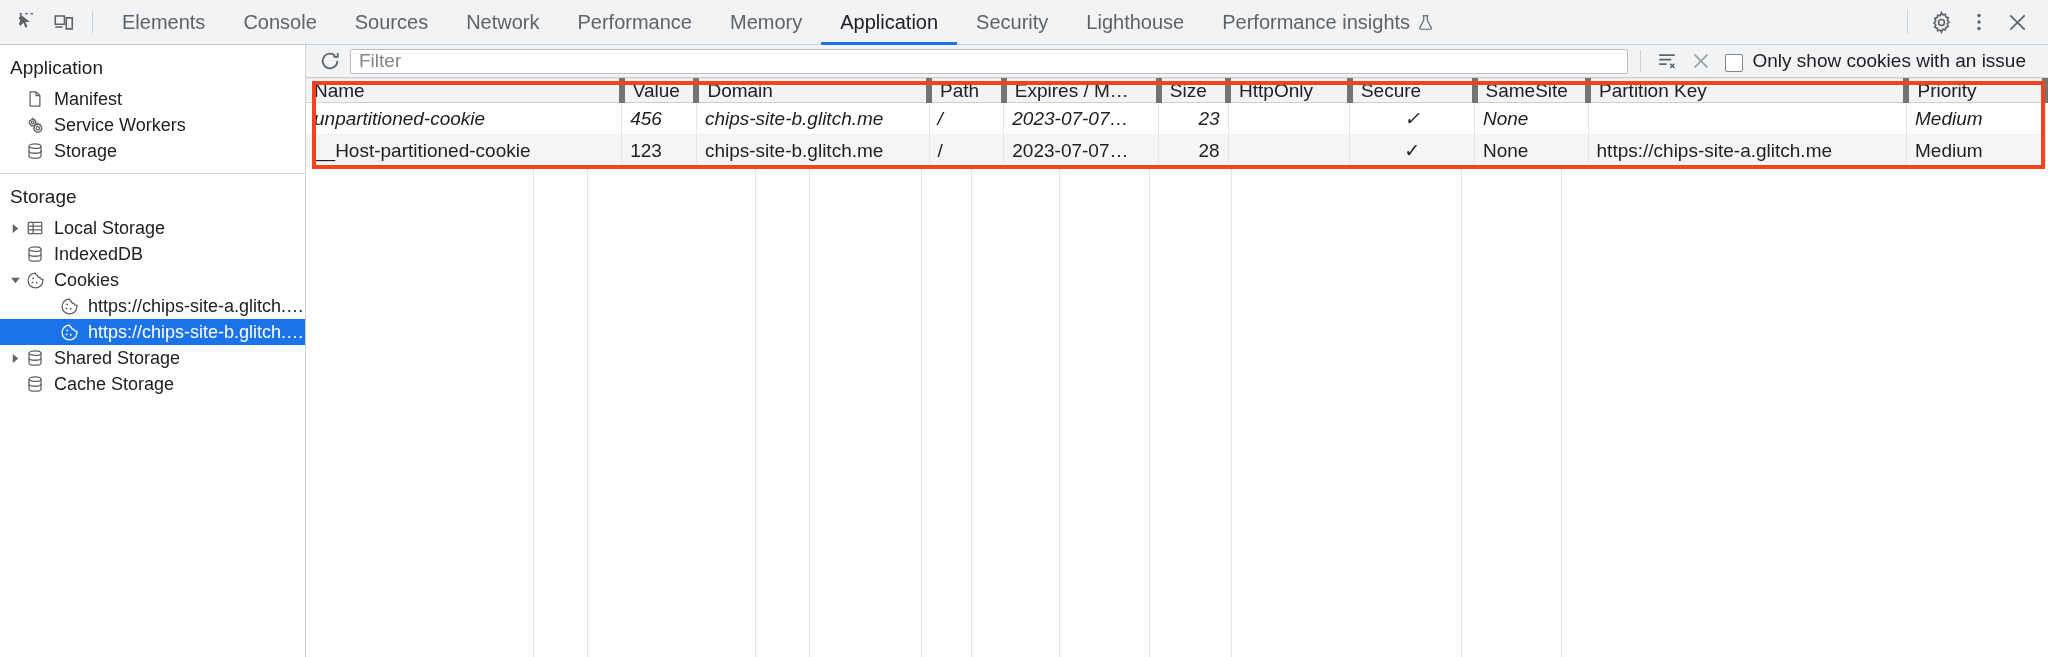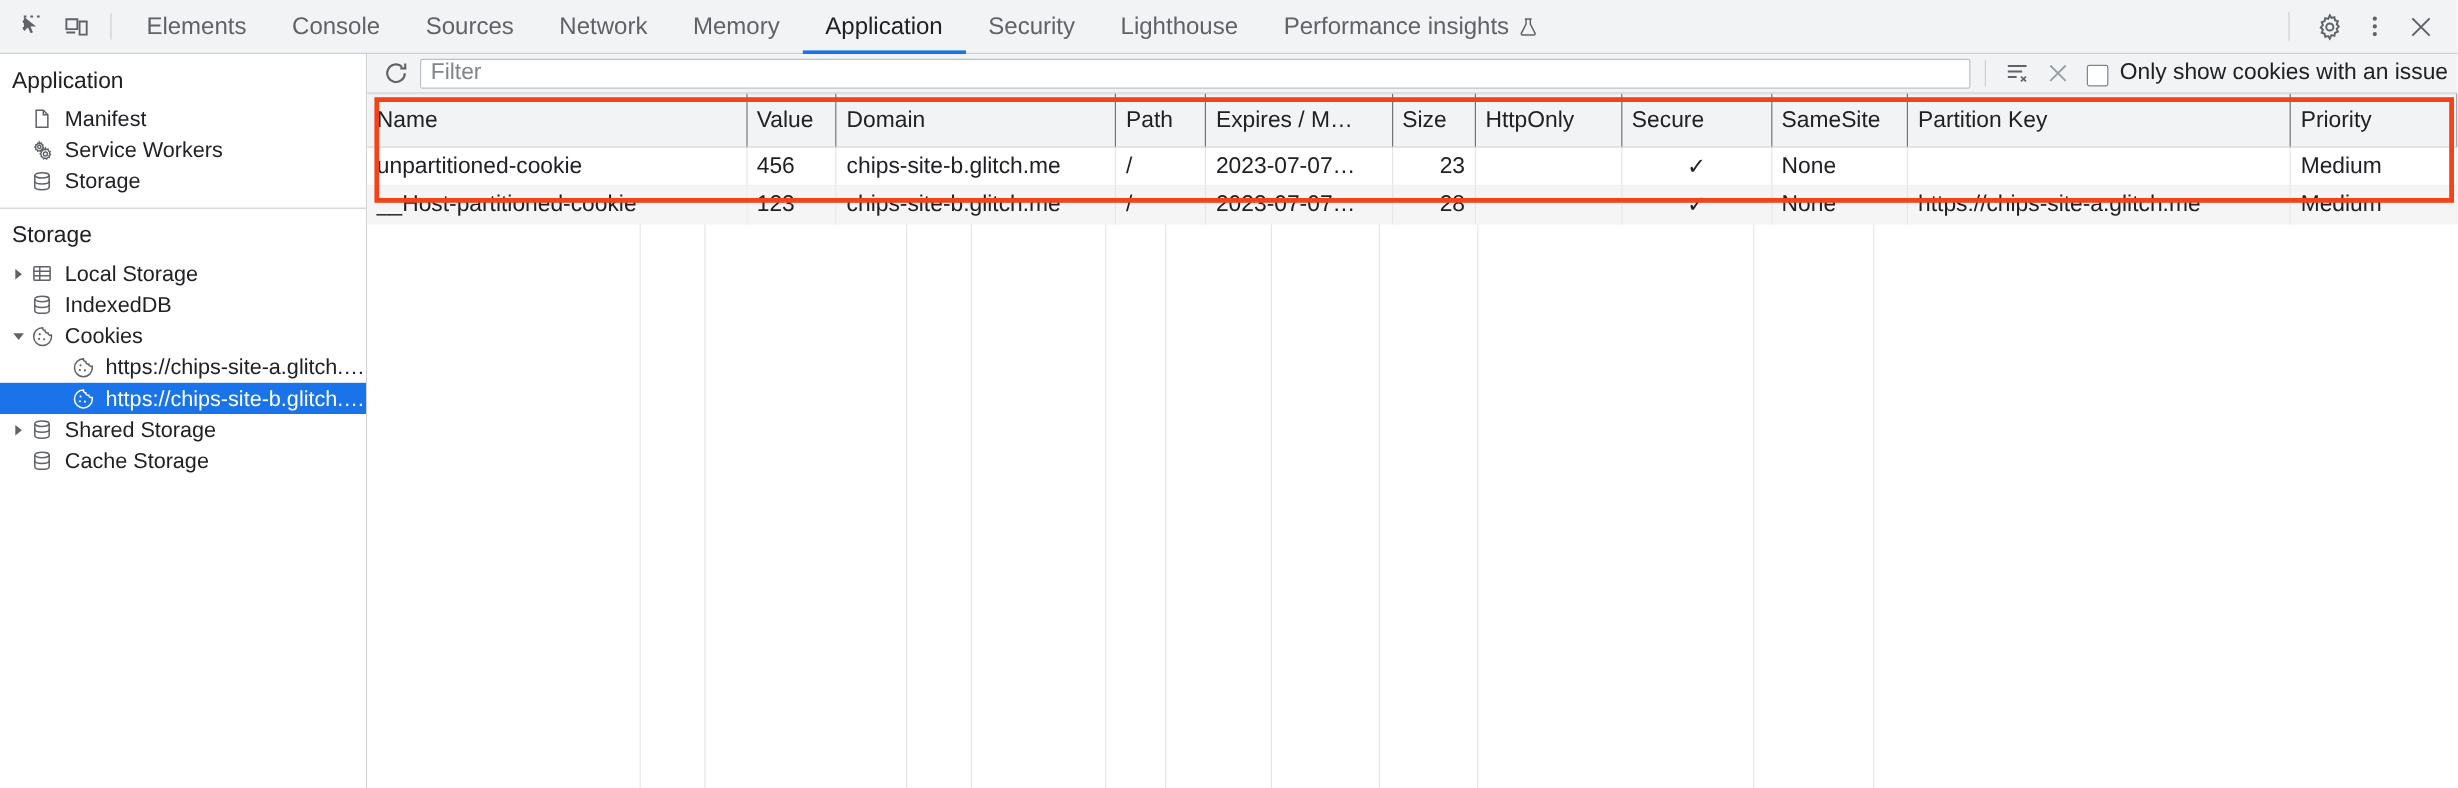--- a/index.html
+++ b/index.html
@@ -112,21 +112,21 @@
     background: #ffffff;
   }
 
   
   .filterbar {
     height: 33px;
     flex: 0 0 33px;
     background: #f1f3f4;
     border-bottom: 1px solid #cdd0d3;
     display: flex; align-items: center;
-    padding: 0 8px 0 10px;
+    padding: 0 22px 0 10px;
     gap: 6px;
   }
   .fb-btn {
     width: 28px; height: 26px;
     display: flex; align-items: center; justify-content: center;
     color: #5f6368; flex: 0 0 auto;
   }
   .filter-input {
     flex: 1 1 auto;
     min-width: 0;
@@ -174,39 +174,39 @@
     border-collapse: collapse;
     table-layout: fixed;
     width: 1742px;
     font-size: 19px;
     color: #202124;
   }
   table.cookies th {
     background: #f1f3f4;
     font-weight: 400;
     text-align: left;
-    height: 44px;
+    height: 24px;
     padding: 0 8px;
-    border-right: 1px solid #737373;
+    border-right: 6px solid #737373;
     border-bottom: 1px solid #cdd0d3;
     border-top: 1px solid #e6e6e6;
     color: #202124;
     white-space: nowrap;
     overflow: hidden;
   }
   table.cookies td {
     height: 32px;
     padding: 0 8px;
     border-right: 1px solid #e6e6e6;
     border-bottom: 1px solid #f0f0f0;
     white-space: nowrap;
     overflow: hidden;
     text-overflow: ellipsis;
   }
-  tr.row-odd td { background: #ffffff; }
+  tr.row-odd td { background: #ffffff; font-style: italic; }
   tr.row-even td { background: #f5f5f5; }
   td.num { text-align: right; }
   td.center { text-align: center; }
   td.name-cell { padding-left: 27px; }
 
   
   .filler {
     display: flex;
     width: 1742px;
     height: 100%;
@@ -243,20 +243,23 @@
       <span>Elements</span>
     </div>
     <div class="tab">
       <span>Console</span>
     </div>
     <div class="tab">
       <span>Sources</span>
     </div>
     <div class="tab">
       <span>Network</span>
+    </div>
+    <div class="tab">
+      <span>Performance</span>
     </div>
     <div class="tab">
       <span>Memory</span>
     </div>
     <div class="tab active">
       <span>Application</span>
     </div>
     <div class="tab">
       <span>Security</span>
     </div>

